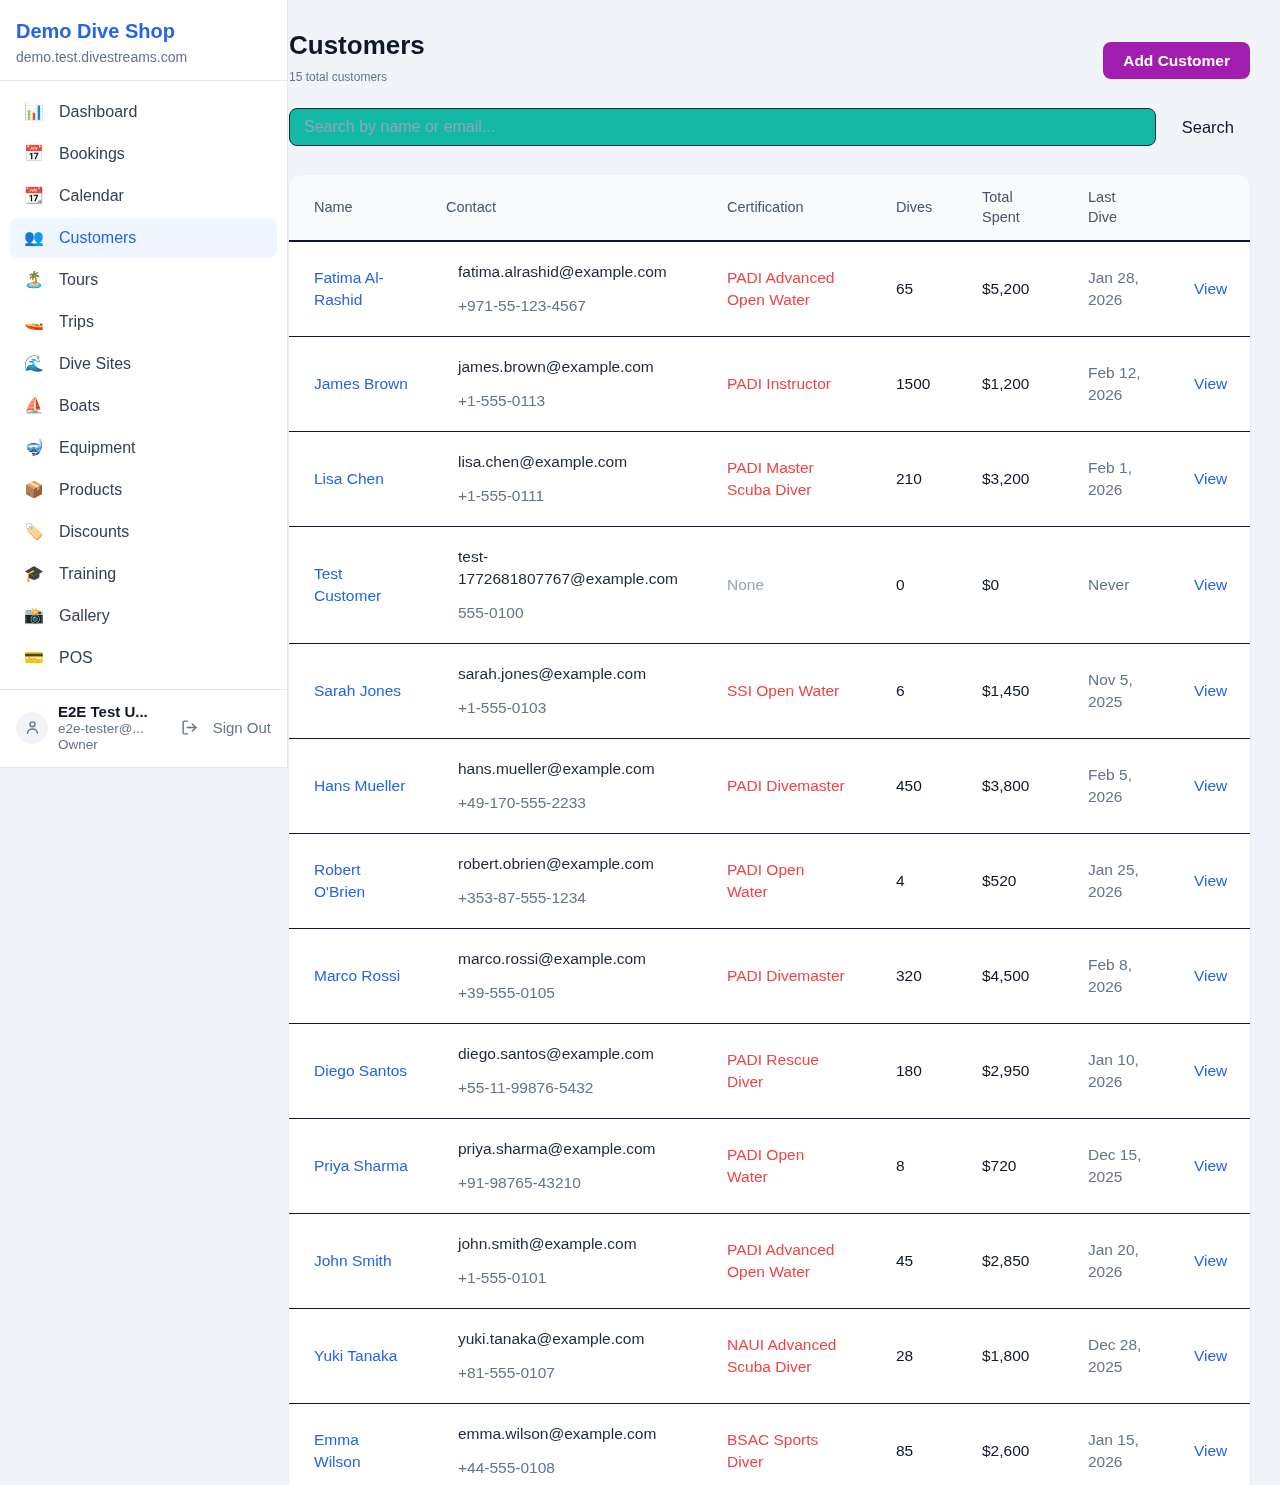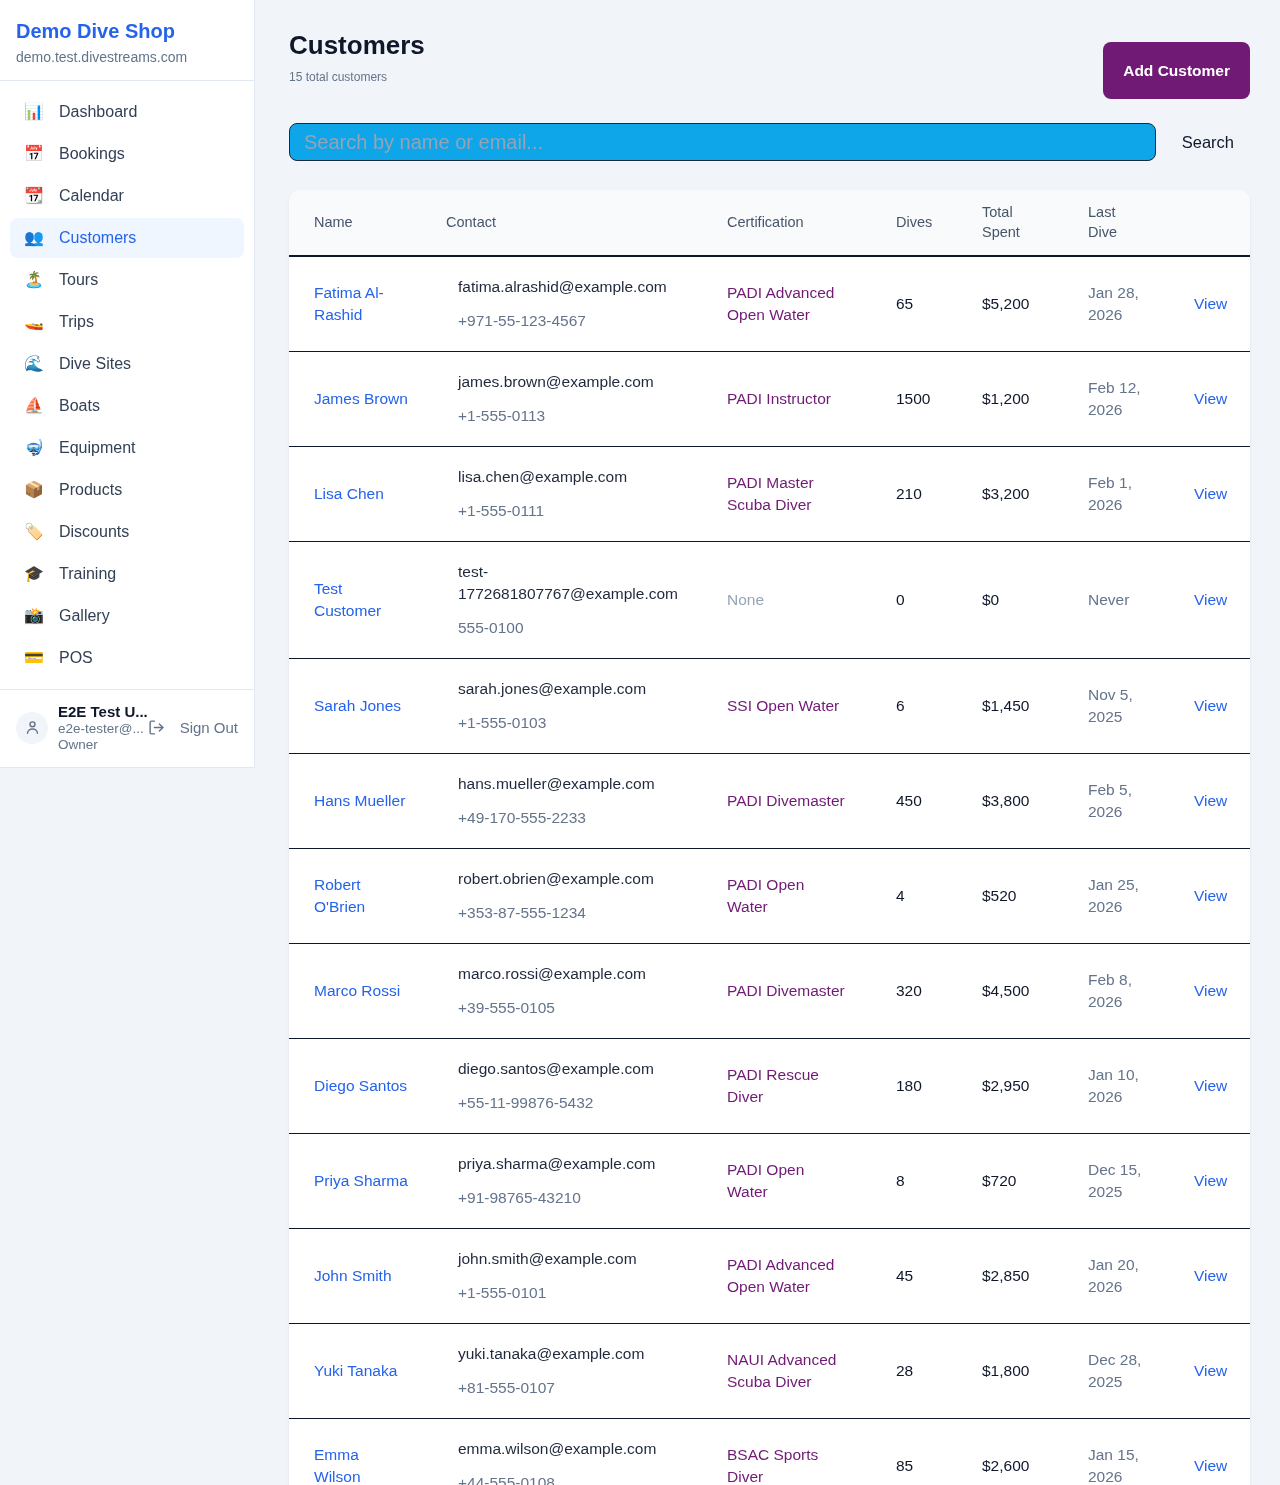--- a/index.html
+++ b/index.html
@@ -7,21 +7,21 @@
   body {
     background:#f1f5f9;
     font-family:"Liberation Sans", sans-serif;
     color:#0f172a;
     position:relative;
     overflow:hidden;
   }
 
   
   .sidebar {
-    position:absolute; top:0; left:0; width:255px;
+    position:absolute; top:0; left:0; width:288px;
     background:#ffffff;
     border-right:1px solid #e2e8f0;
     border-bottom:1px solid #e2e8f0;
   }
   .brand { padding:19px 16px 15px 16px; border-bottom:1px solid #e2e8f0; }
   .brand-name { font-size:20px; font-weight:700; color:#2563eb; line-height:1.25; }
   .brand-domain { font-size:14px; color:#64748b; margin-top:5px; }
   .nav { padding:9px 10px; }
   .nav-item {
     display:flex; align-items:center; gap:15px;
@@ -50,32 +50,32 @@
     font-family:inherit; font-size:15px; color:#64748b; flex:0 0 auto;
   }
 
   
   .main { position:absolute; left:256px; top:0; width:1024px; padding:30px 30px 30px 33px; }
   .page-header { display:flex; justify-content:space-between; align-items:flex-start; }
   .page-title { font-size:26px; font-weight:700; color:#0f172a; line-height:1.2; }
   .page-subtitle { font-size:12px; color:#64748b; margin-top:9px; }
   .add-btn {
     margin-top:12px;
-    background:#701a75; color:#ffffff;
+    background:#a21caf; color:#ffffff;
     border:none; border-radius:8px; cursor:pointer;
     font-family:inherit; font-size:15.5px; font-weight:600;
-    padding:20px 20px; line-height:1.1;
+    padding:10px 20px; line-height:1.1;
   }
 
   .search-row { display:flex; align-items:center; margin-top:24px; }
   .search-input {
     flex:1 1 auto; height:38px;
     border:1px solid #1e293b; border-radius:8px;
-    background:#0ea5e9; padding:0 14px;
-    font-family:inherit; font-size:20px; color:#0f172a;
+    background:#14b8a6; padding:0 14px;
+    font-family:inherit; font-size:16px; color:#0f172a;
   }
   .search-input::placeholder { color:#94a3b8; }
   .search-btn {
     background:none; border:none; cursor:pointer;
     font-family:inherit; font-size:16.5px; color:#0f172a;
     padding:0 16px 0 26px;
   }
 
   
   .card {
@@ -113,21 +113,21 @@
   }
   tbody tr:last-child td { border-bottom:none; }
 
   td.c-name { padding-left:25px; padding-right:25px; }
   td.c-contact { padding-left:24px; padding-right:37px; }
   td.c-cert { padding-right:39px; }
 
   .name-link { color:#2563eb; font-weight:500; text-decoration:none; }
   .email { color:#1e293b; }
   .phone { color:#64748b; margin-top:12px; }
-  .cert { color:#701a75; }
+  .cert { color:#ef4444; }
   .cert.muted { color:#94a3b8; }
   td.c-dives, td.c-spent { color:#0f172a; }
   td.c-last { color:#64748b; }
   .view-link { color:#2563eb; text-decoration:none; }
 </style>
 </head>
 <body>
 
 <aside class="sidebar">
   <div class="brand">

